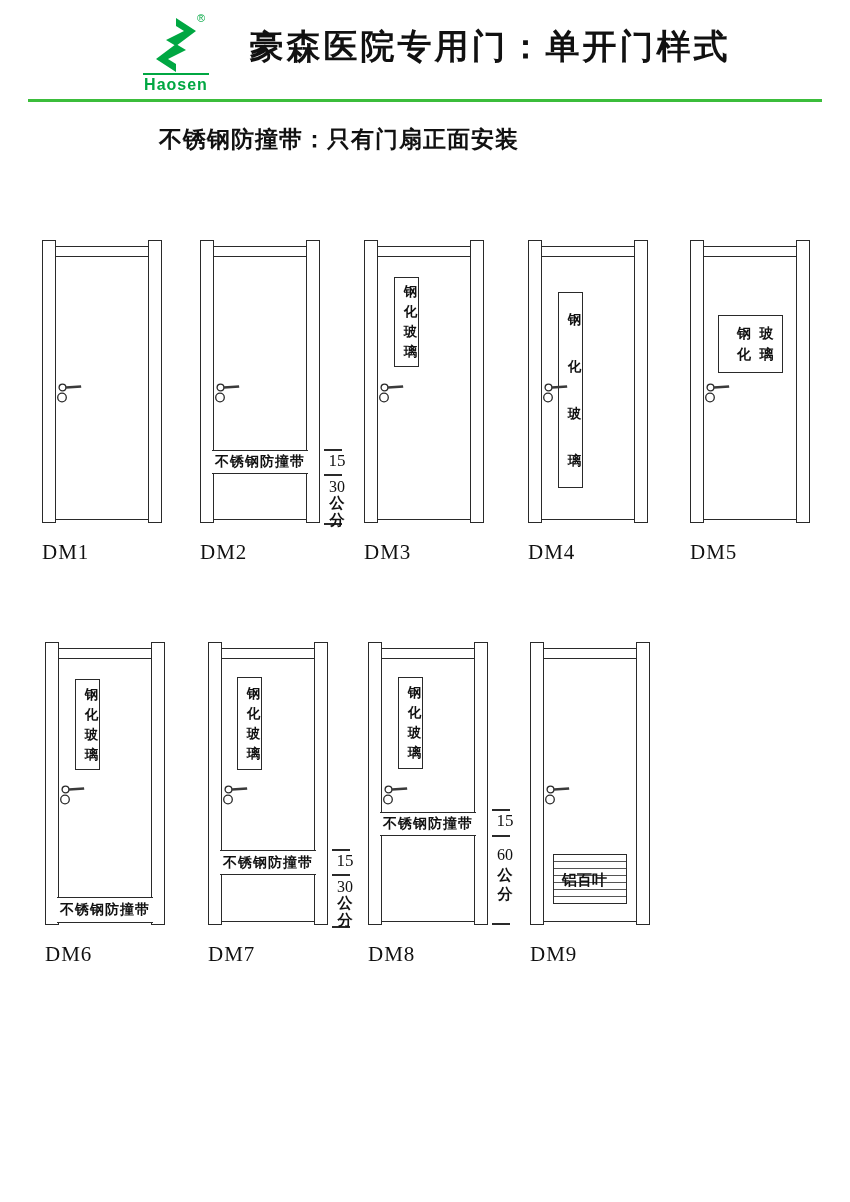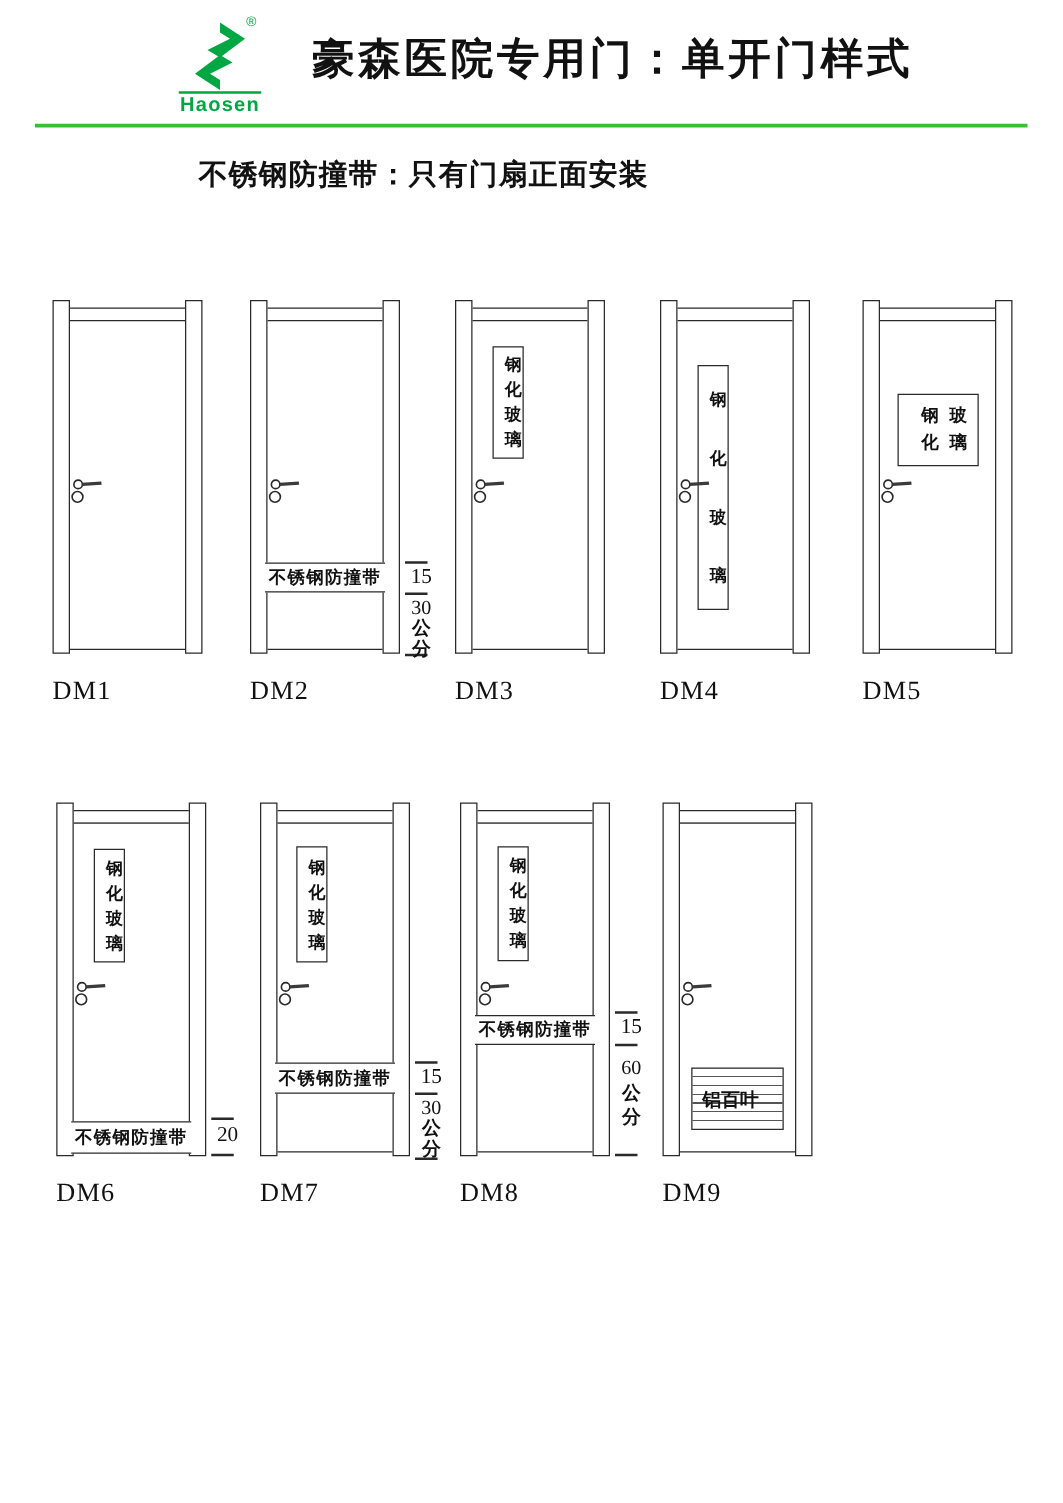--- a/index.html
+++ b/index.html
@@ -198,25 +198,20 @@
       <span class="v-text">钢化玻璃</span>
     </div>
     <svg class="handle" width="34" height="24" viewBox="0 0 34 24">
       <circle cx="7.5" cy="6.5" r="3.4" fill="none" stroke="#2a2a2a" stroke-width="1.3"></circle>
       <path d="M10.8,5.2 L26,4.2 L26.3,6.8 L10.8,7.8 Z" fill="#3a3a3a"></path>
       <circle cx="7" cy="16.5" r="4.3" fill="none" stroke="#2a2a2a" stroke-width="1.3"></circle>
     </svg>
     <div class="band bDM6">
       <span>不锈钢防撞带</span>
     </div>
-    <div class="dim">
-      <div class="tick dm6-t1"></div>
-      <div class="tick dm6-t2"></div>
-      <div class="dim-num dm6-n">20</div>
-    </div>
     <div class="door-label">DM6</div>
   </div>
 
   <div class="door dDM7">
     <div class="rail"></div>
     <div class="leaf"></div>
     <div class="post l"></div>
     <div class="post r"></div>
     <div class="glass gDM7">
       <span class="v-text">钢化玻璃</span>

